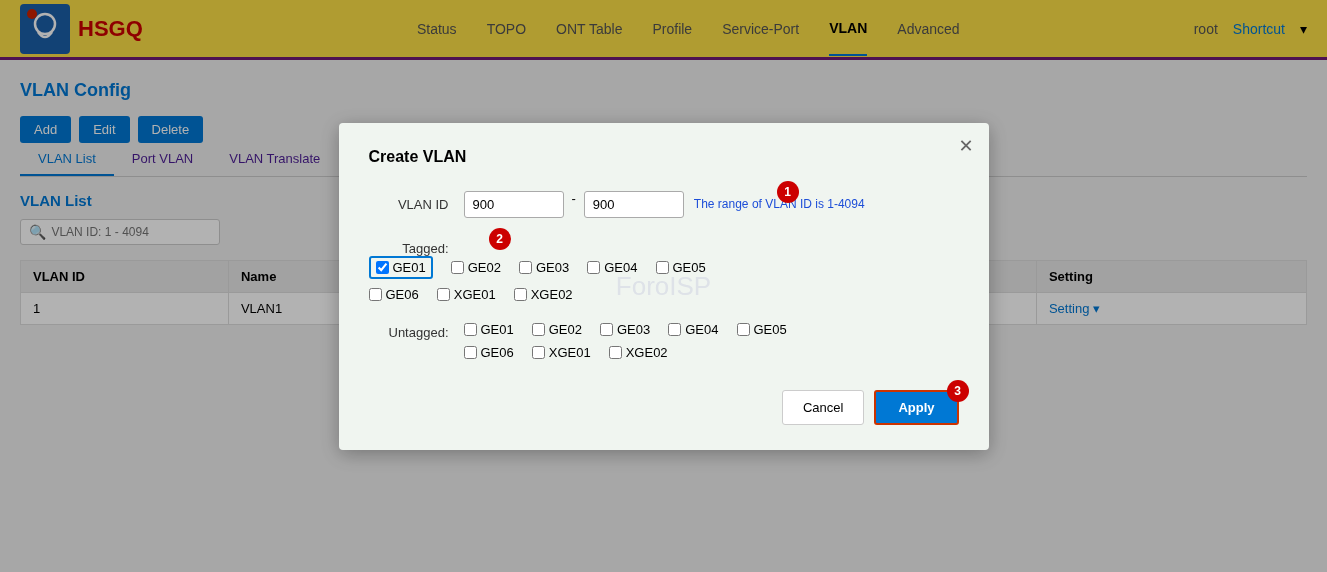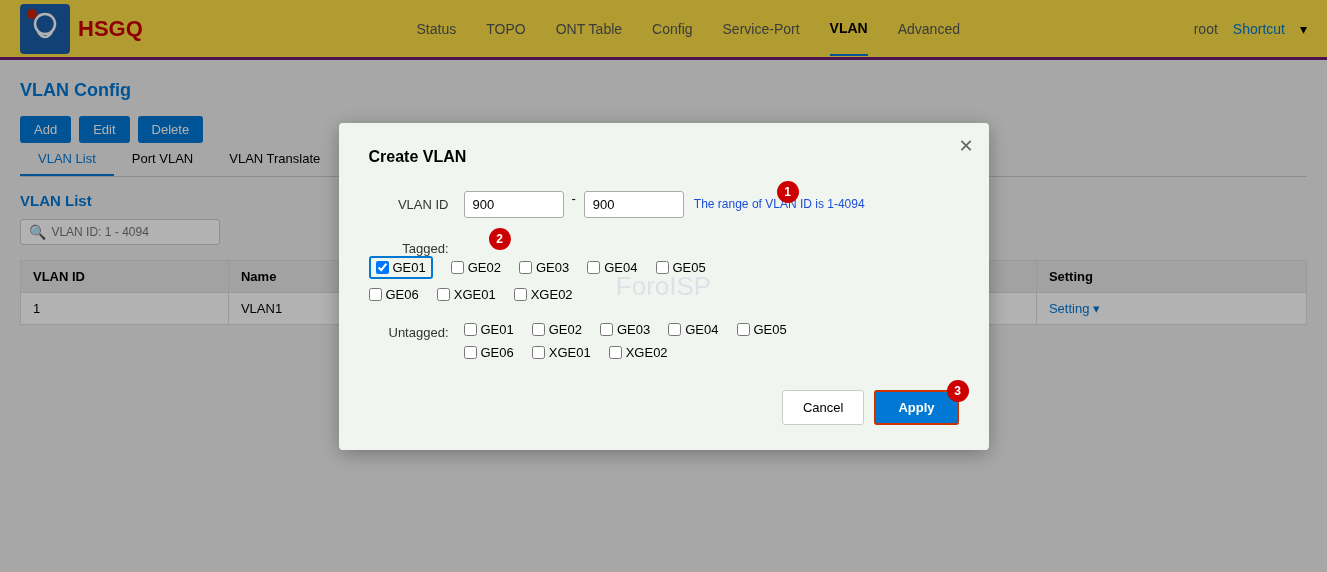--- a/index.html
+++ b/index.html
@@ -83,21 +83,21 @@
       font-size: 13px;
     }
     .tabs {
       display: flex;
       border-bottom: 1px solid #ccc;
       margin-bottom: 15px;
     }
     .tab {
       padding: 8px 18px;
       cursor: pointer;
-      color: #000000;
+      color: #4c1d95;
       font-size: 13px;
       border-bottom: 2px solid transparent;
     }
     .tab.active {
       color: #0078d4;
       border-bottom: 2px solid #0078d4;
     }
     .section-title {
       color: #0078d4;
       font-size: 15px;
@@ -302,21 +302,21 @@
       <circle cx="25" cy="20" r="10" fill="none" stroke="#fff" stroke-width="2.5"></circle>
       <path d="M18 28 Q25 38 32 28" fill="none" stroke="#fff" stroke-width="2.5"></path>
       <circle cx="12" cy="10" r="5" fill="#cc2200"></circle>
     </svg>
     <span class="logo-text">HSGQ</span>
   </div>
   <div class="nav">
     <span class="nav-item">Status</span>
     <span class="nav-item">TOPO</span>
     <span class="nav-item">ONT Table</span>
-    <span class="nav-item">Config</span>
+    <span class="nav-item">Profile</span>
     <span class="nav-item">Service-Port</span>
     <span class="nav-item active">VLAN</span>
     <span class="nav-item">Advanced</span>
   </div>
   <div class="header-right">
     <span class="root">root</span>
     <span class="shortcut">Shortcut</span>
     <span>▾</span>
   </div>
 </div>

